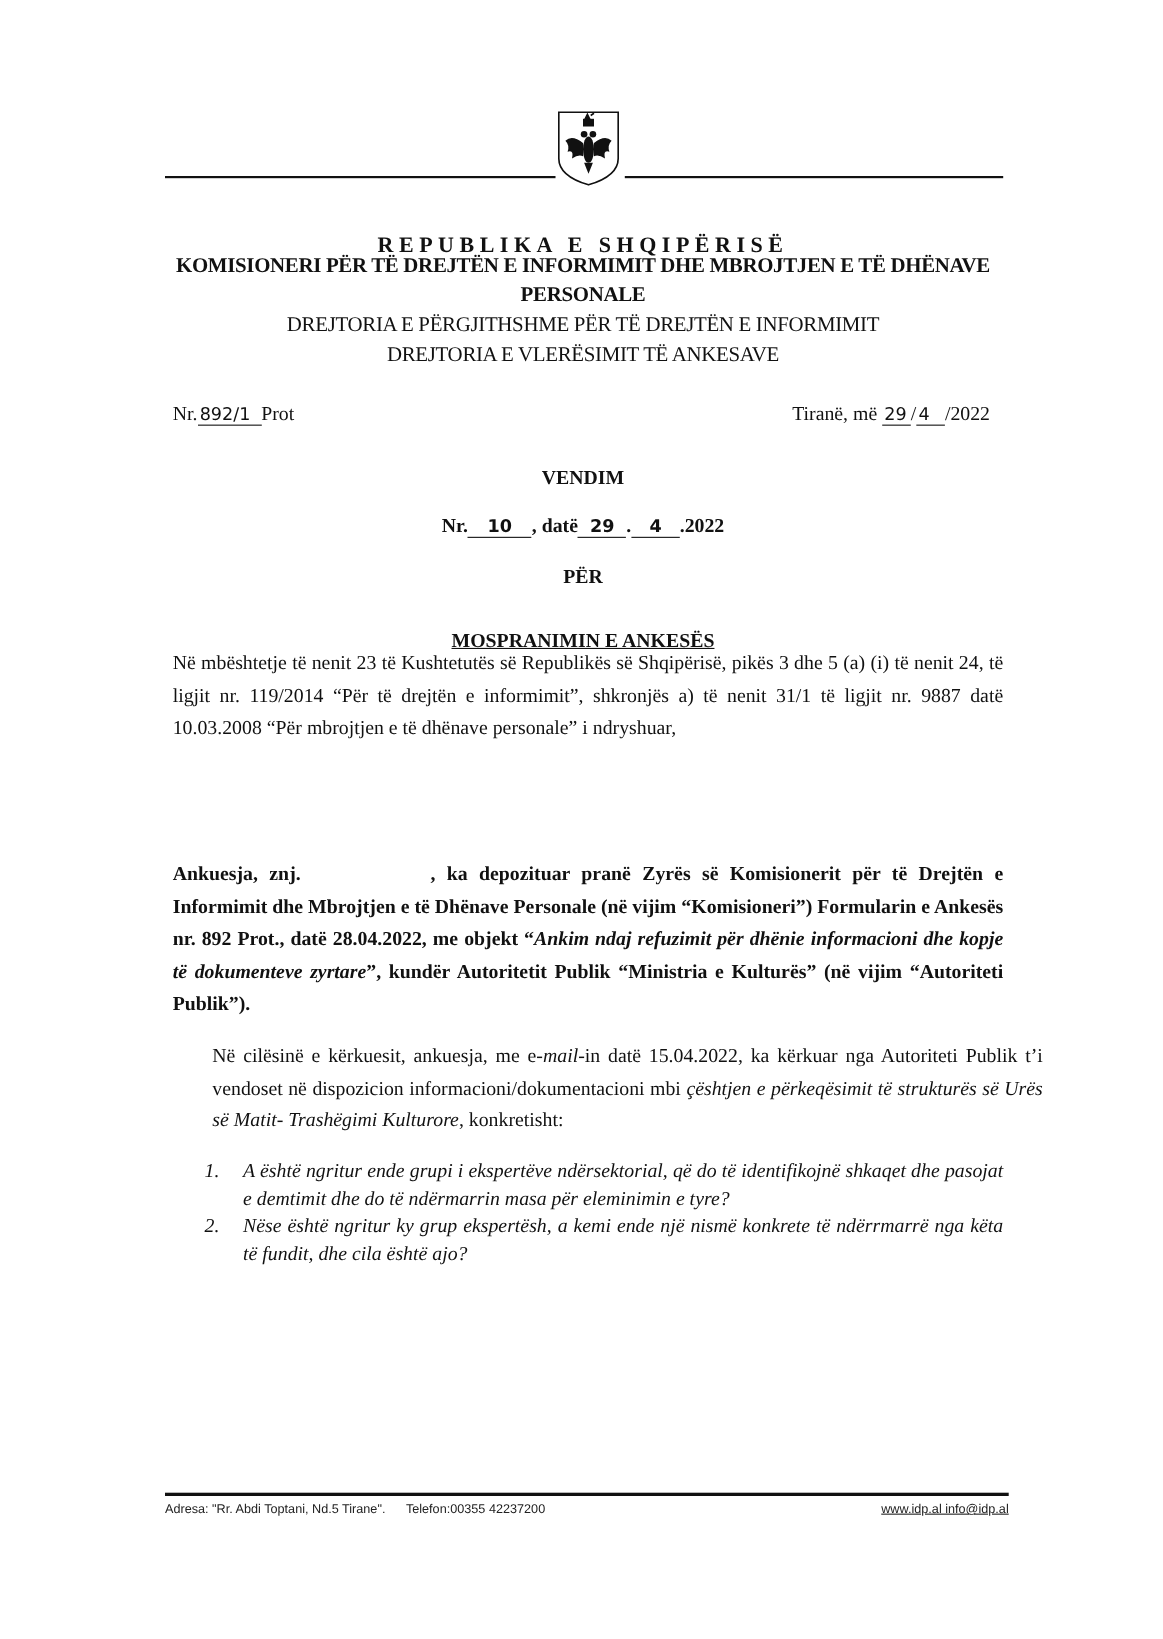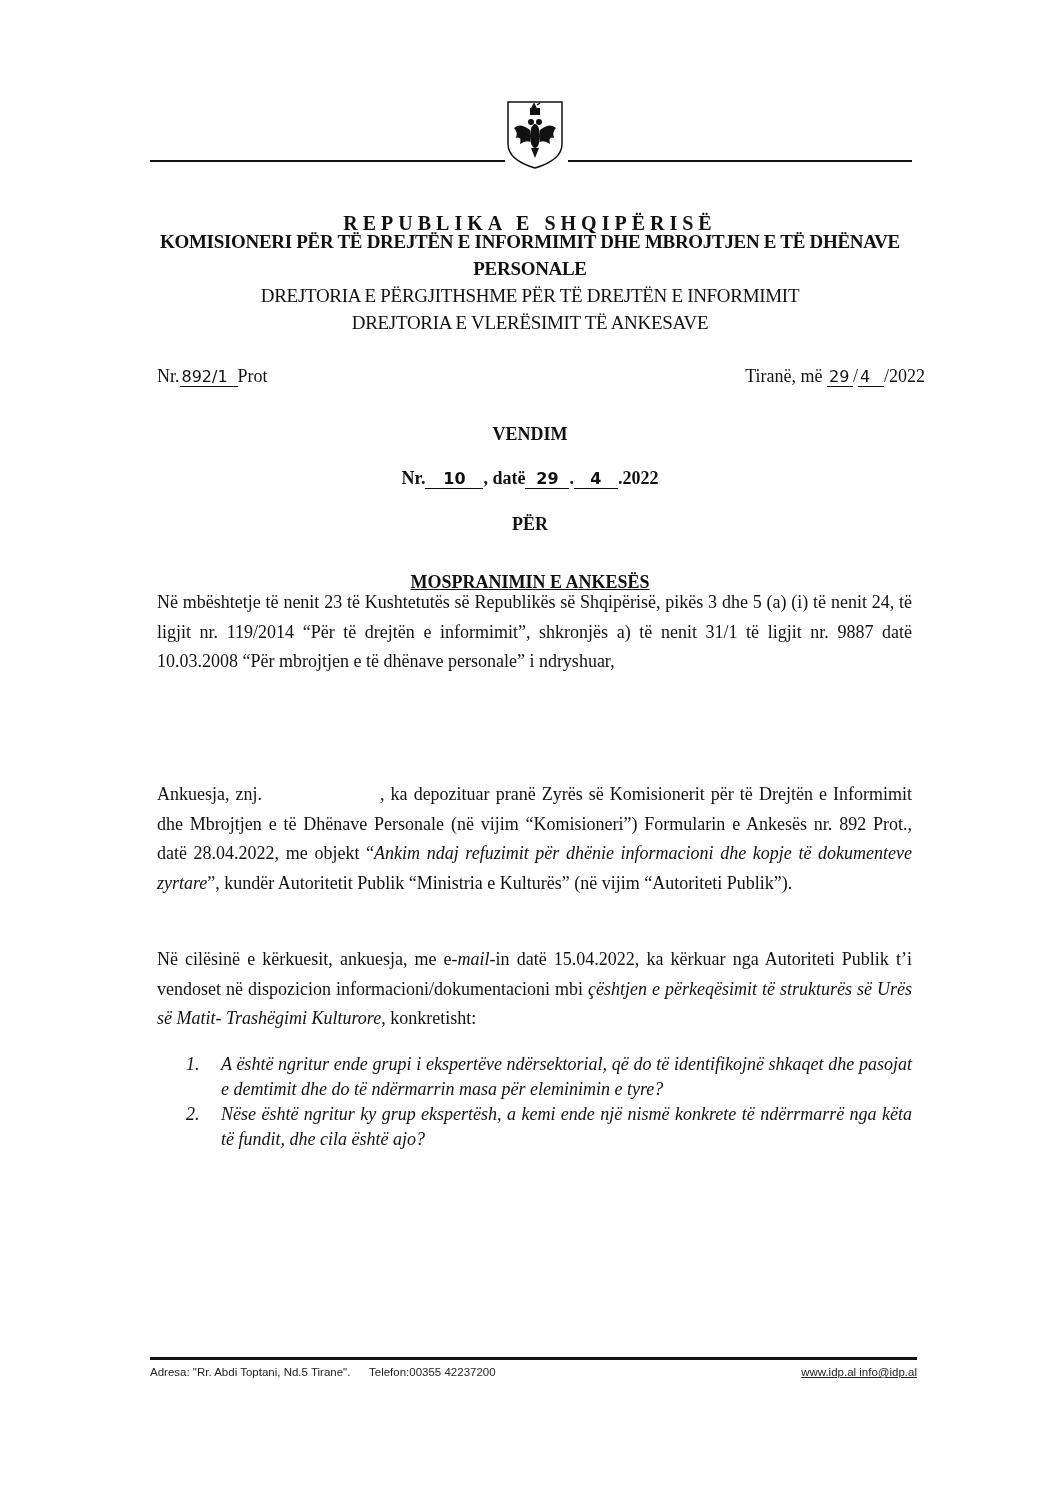--- a/index.html
+++ b/index.html
@@ -14,37 +14,37 @@
 
   .center { position: absolute; left: 140px; width: 780px; text-align: center; }
   .republic { top: 176px; font-size: 20px; font-weight: bold; letter-spacing: 5px; margin-top: 36px; }
   .commissioner { top: 228px; font-size: 19px; font-weight: bold; line-height: 27px; letter-spacing: -0.3px; }
   .directorate { font-size: 19px; line-height: 26px; letter-spacing: -0.3px; }
   .dir1 { top: 283px; }
   .dir2 { top: 310px; }
 
   .proto { position: absolute; top: 366px; font-size: 18px; }
   .proto.left { left: 157px; }
-  .proto.right { right: 132px; }
+  .proto.right { right: 157px; }
   .hand { font-family: "DejaVu Sans", sans-serif; font-size: 16px; border-bottom: 1px solid #111; display: inline-block; padding: 0 2px; }
   .hand.wide { min-width: 54px; }
   .hand.mid { min-width: 40px; }
   .hand.short { min-width: 22px; }
 
   .title { font-size: 18px; font-weight: bold; text-align: center; }
   .vendim { top: 424px; }
   .nr-line { top: 468px; }
   .per { top: 514px; }
   .mospranimin { top: 572px; text-decoration: underline; }
   .konstatova { top: 734px; }
 
   .para { position: absolute; left: 157px; width: 755px; font-size: 18px; line-height: 29.5px; text-align: justify; }
   .p1 { top: 588px; }
-  .p2 { top: 780px; }
-  .p3 { top: 945px; }
+  .p2 { top: 780px; font-weight: bold; }
+  .p3 { top: 945px; margin-left: 36px; }
   .p4 { top: 1195px; }
   .redact { display: inline-block; width: 118px; }
 
   .list { position: absolute; left: 186px; width: 726px; font-size: 18px; line-height: 25px; font-style: italic; margin: 0; padding: 0; list-style: none; }
   .list { top: 1052px; }
   .list li { position: relative; padding-left: 35px; text-align: justify; margin-bottom: 0; }
   .list li .num { position: absolute; left: 0; top: 0; font-style: italic; }
 
   .footer-rule { position: absolute; left: 150px; top: 1357px; width: 767px; height: 3px; background: #111; }
   .footer { position: absolute; top: 1366px; font-family: "Liberation Sans", "DejaVu Sans", sans-serif; font-size: 11.5px; color: #222; }

